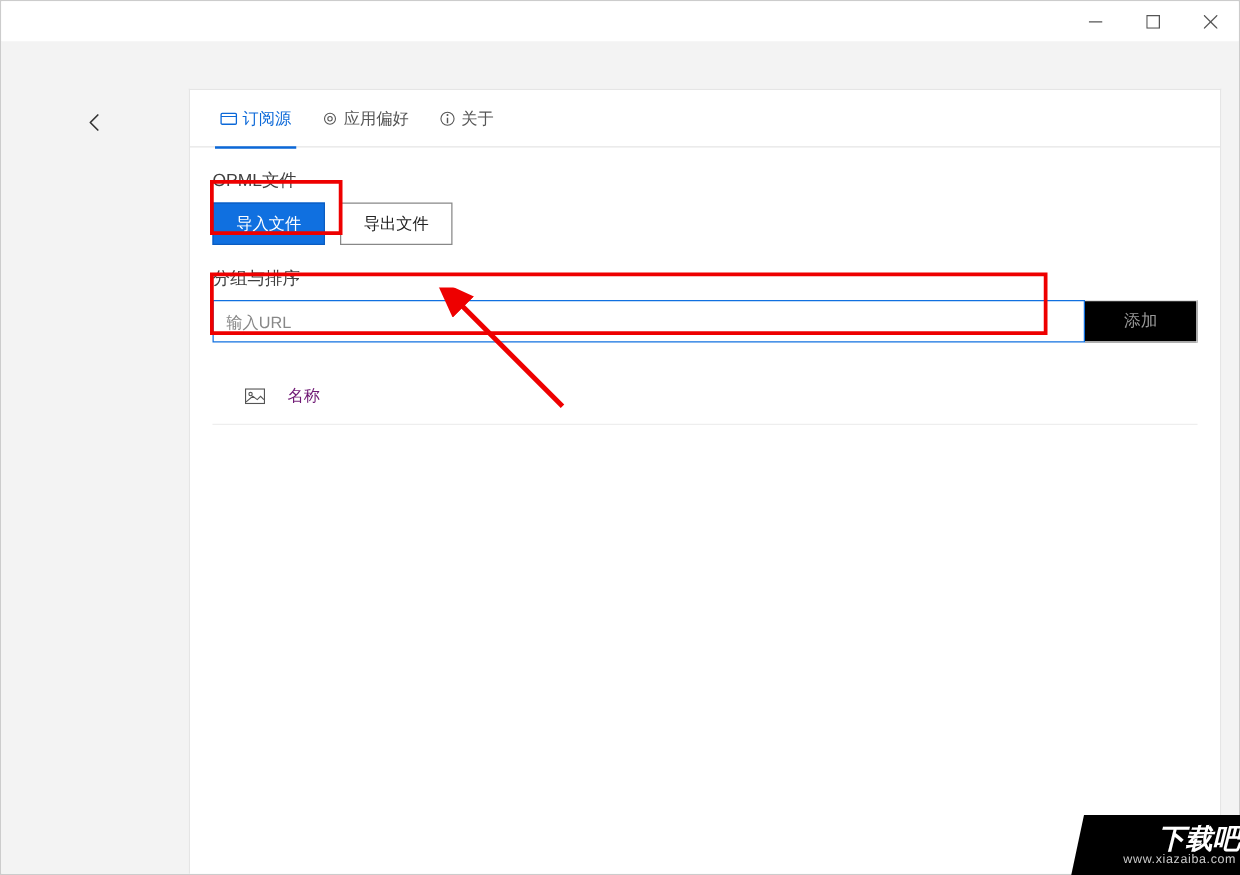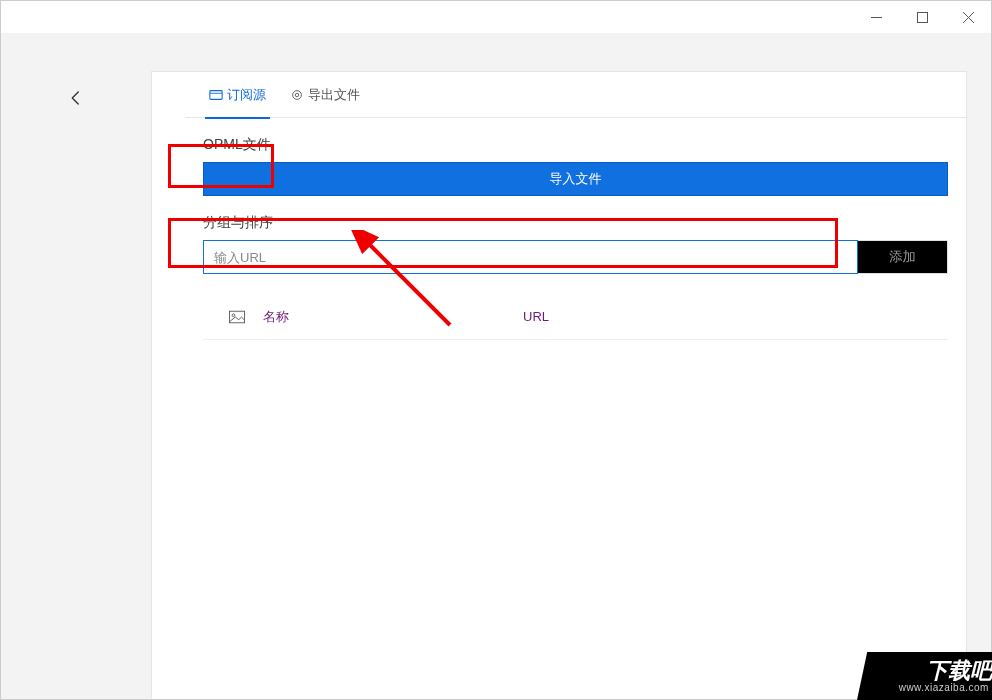--- a/index.html
+++ b/index.html
@@ -47,27 +47,26 @@
   width: 150px;
   display: flex;
   justify-content: center;
   align-items: flex-start;
   padding-top: 18px;
 }
 .back-arrow svg { width: 18px; height: 18px; stroke: #333; }
 .panel {
   flex: 1;
   background: #fff;
-  margin-right: 24px;
+  margin-right: 14px;
   margin-bottom: 0;
   display: flex;
   flex-direction: column;
   border: 1px solid #e5e5e5;
   border-bottom: none;
-  padding-left: 33px;
 }
 .tabs {
   height: 46px;
   display: flex;
   align-items: center;
   padding: 0 12px;
   border-bottom: 1px solid #e5e5e5;
 }
 .tab {
   display: flex;
@@ -96,21 +95,20 @@
 }
 .section-label {
   font-size: 14px;
   color: #404040;
   margin-bottom: 8px;
 }
 .btn-row {
   display: flex;
   gap: 12px;
   margin-bottom: 18px;
-  flex-direction: column;
 }
 .btn {
   min-width: 90px;
   height: 34px;
   border: 1px solid #888;
   background: #fff;
   display: inline-flex;
   align-items: center;
   justify-content: center;
   font-size: 13px;
@@ -244,47 +242,57 @@
           </span>
           <span>订阅源</span>
         </div>
         <div class="tab">
           <span class="ticon">
             <svg viewBox="0 0 16 16">
                 <circle cx="8" cy="8" r="5" fill="none" stroke="#555" stroke-width="1"></circle>
                 <circle cx="8" cy="8" r="2" fill="none" stroke="#555" stroke-width="1"></circle>
               </svg>
           </span>
-          <span>导出文件</span>
+          <span>应用偏好</span>
+        </div>
+        <div class="tab">
+          <span class="ticon">
+            <svg viewBox="0 0 16 16">
+                <circle cx="8" cy="8" r="6" fill="none" stroke="#555" stroke-width="1"></circle>
+                <line x1="8" y1="7" x2="8" y2="12" stroke="#555" stroke-width="1.3"></line>
+                <circle cx="8" cy="4.5" r="0.9" fill="#555"></circle>
+              </svg>
+          </span>
+          <span>关于</span>
         </div>
       </div>
 
       <div class="content">
 
         <div class="section-label">OPML文件</div>
         <div class="btn-row">
           <button class="btn primary">导入文件</button>
+          <button class="btn">导出文件</button>
         </div>
 
         <div class="section-label">分组与排序</div>
         <div class="add-row">
           <input class="url-input" type="text" placeholder="输入URL" style="">
           <button class="add-btn">添加</button>
         </div>
 
         <div class="table-head">
           <div class="th-icon">
             <svg viewBox="0 0 18 14">
                 <rect x="0.5" y="0.5" width="17" height="13" fill="none" stroke="#555"></rect>
                 <circle cx="5" cy="5" r="1.5" fill="none" stroke="#555"></circle>
                 <path d="M1 12 L7 7 L11 10 L14 7 L17 10" fill="none" stroke="#555"></path>
               </svg>
           </div>
           <div class="th-name">名称</div>
-          <div class="th-url">URL</div>
         </div>
 
       </div>
 
     </div>
 
   </div>
 
 </div>
 

